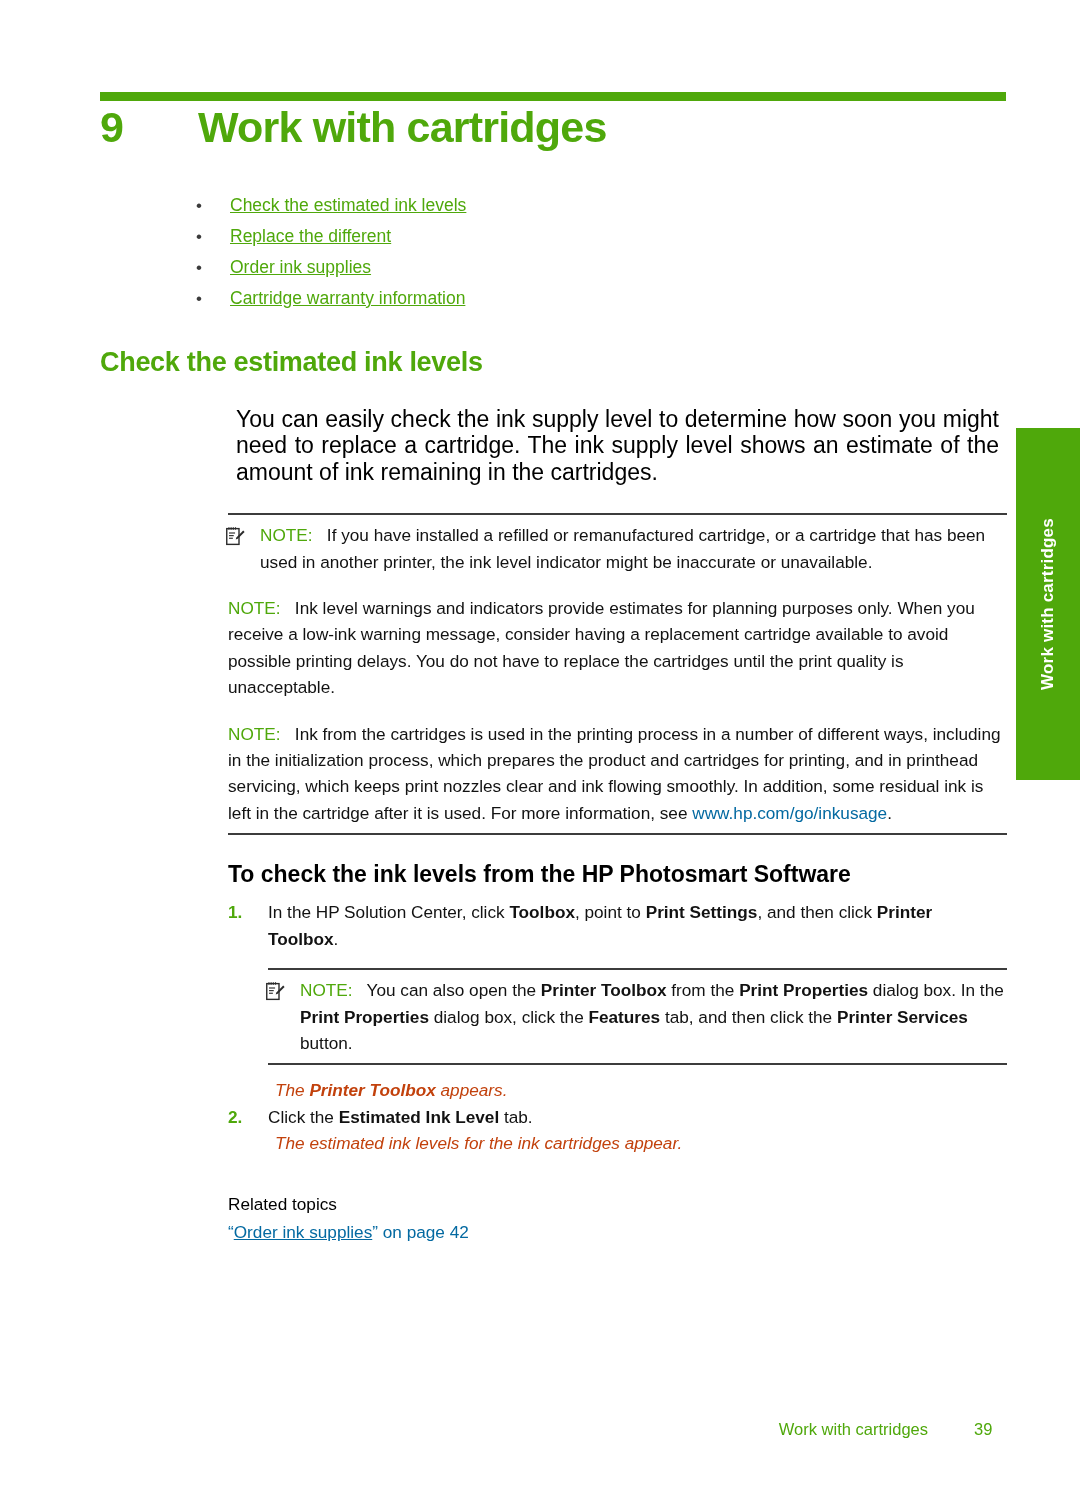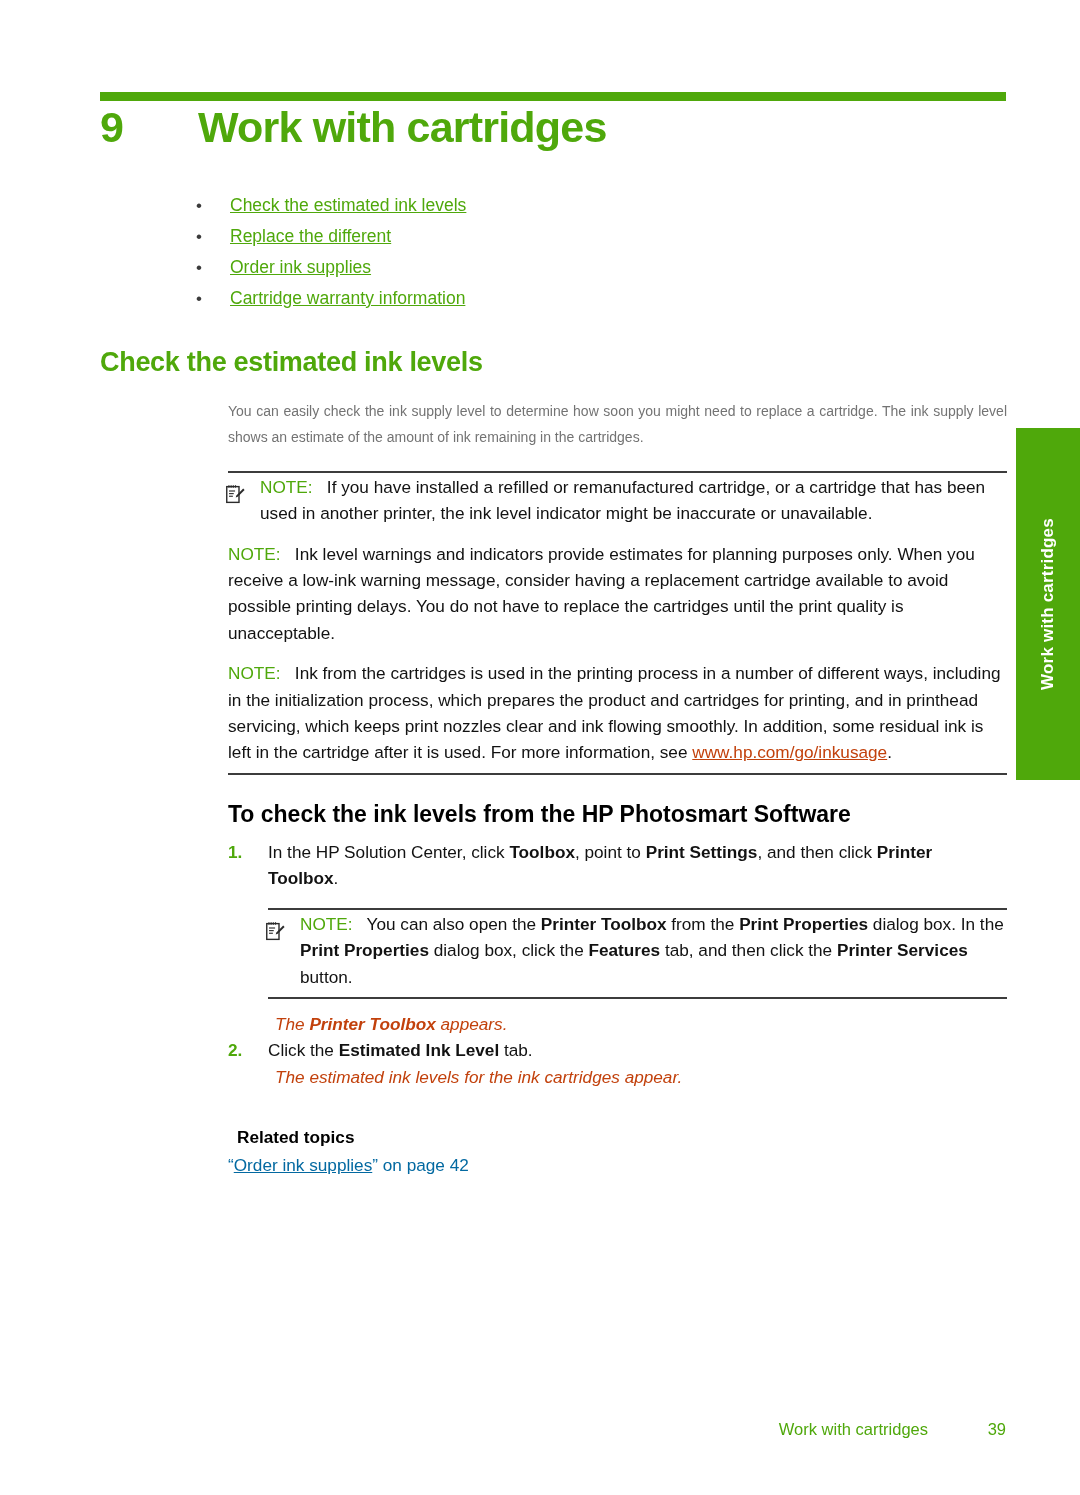--- a/index.html
+++ b/index.html
@@ -90,44 +90,44 @@
   }
 
   
   .body {
     position: absolute;
     left: 228px;
     top: 398px;
     width: 779px;
   }
   p.bodytext {
-    margin: 0;
-    font-size: 14px;
+    margin: 8px;
+    font-size: 23px;
     line-height: 26.4px;
-    color: #737373;
+    color: #000000;
     text-align: justify;
     text-justify: inter-word;
   }
   .spacer-12 { height: 12px; }
   .spacer-16 { height: 16px; }
   .spacer-20 { height: 20px; }
   .spacer-26 { height: 26px; }
   .spacer-34 { height: 34px; }
 
   
   .note-wrap { position: relative; }
   .rule {
     height: 0;
     border-top: 2px solid #3c3c3c;
     width: 100%;
   }
   .note-body {
     position: relative;
     padding-left: 32px;
-    padding-top: 1px;
+    padding-top: 7px;
     padding-bottom: 7px;
   }
   .note-body.no-icon { padding-left: 0; }
   .note-icon {
     position: absolute;
     left: -3px;
     top: 11px;
     width: 21px;
     height: 21px;
   }
@@ -171,34 +171,32 @@
     font-style: italic;
   }
   .nested {
     margin-left: 40px;
     width: 739px;
   }
   b { font-weight: bold; }
 
   .related-head {
     font-size: 17.2px;
-    font-weight: bold;
+    font-weight: normal;
     color: #000;
     line-height: 26px;
-    margin-left: 9px;
   }
   .related-link {
     font-size: 17.2px;
     color: #0369a1;
     line-height: 30px;
   }
   .related-link u { text-decoration: underline; cursor: pointer; }
   .inline-link {
-    color: #c2410c;
-    text-decoration: underline;
+    color: #0369a1;
     cursor: pointer;
   }
 
   
   .thumb-tab {
     position: absolute;
     left: 1016px;
     top: 428px;
     width: 64px;
     height: 352px;
@@ -222,21 +220,21 @@
     left: 100px;
     top: 1420px;
     width: 906px;
     display: flex;
     justify-content: flex-end;
     align-items: baseline;
     color: #4FA80B;
     font-size: 16.5px;
   }
   .footer-title { margin-right: 46px; }
-  .footer-page { min-width: 32px; text-align: right; }
+  .footer-page { min-width: 32px; text-align: left; }
 </style>
 </head>
 <body>
 
 <div class="page">
 
   <div class="chapter-rule"></div>
   <div class="chapter-title-row">
     <div class="chapter-num">9</div>
     <div class="chapter-name">Work with cartridges</div>

